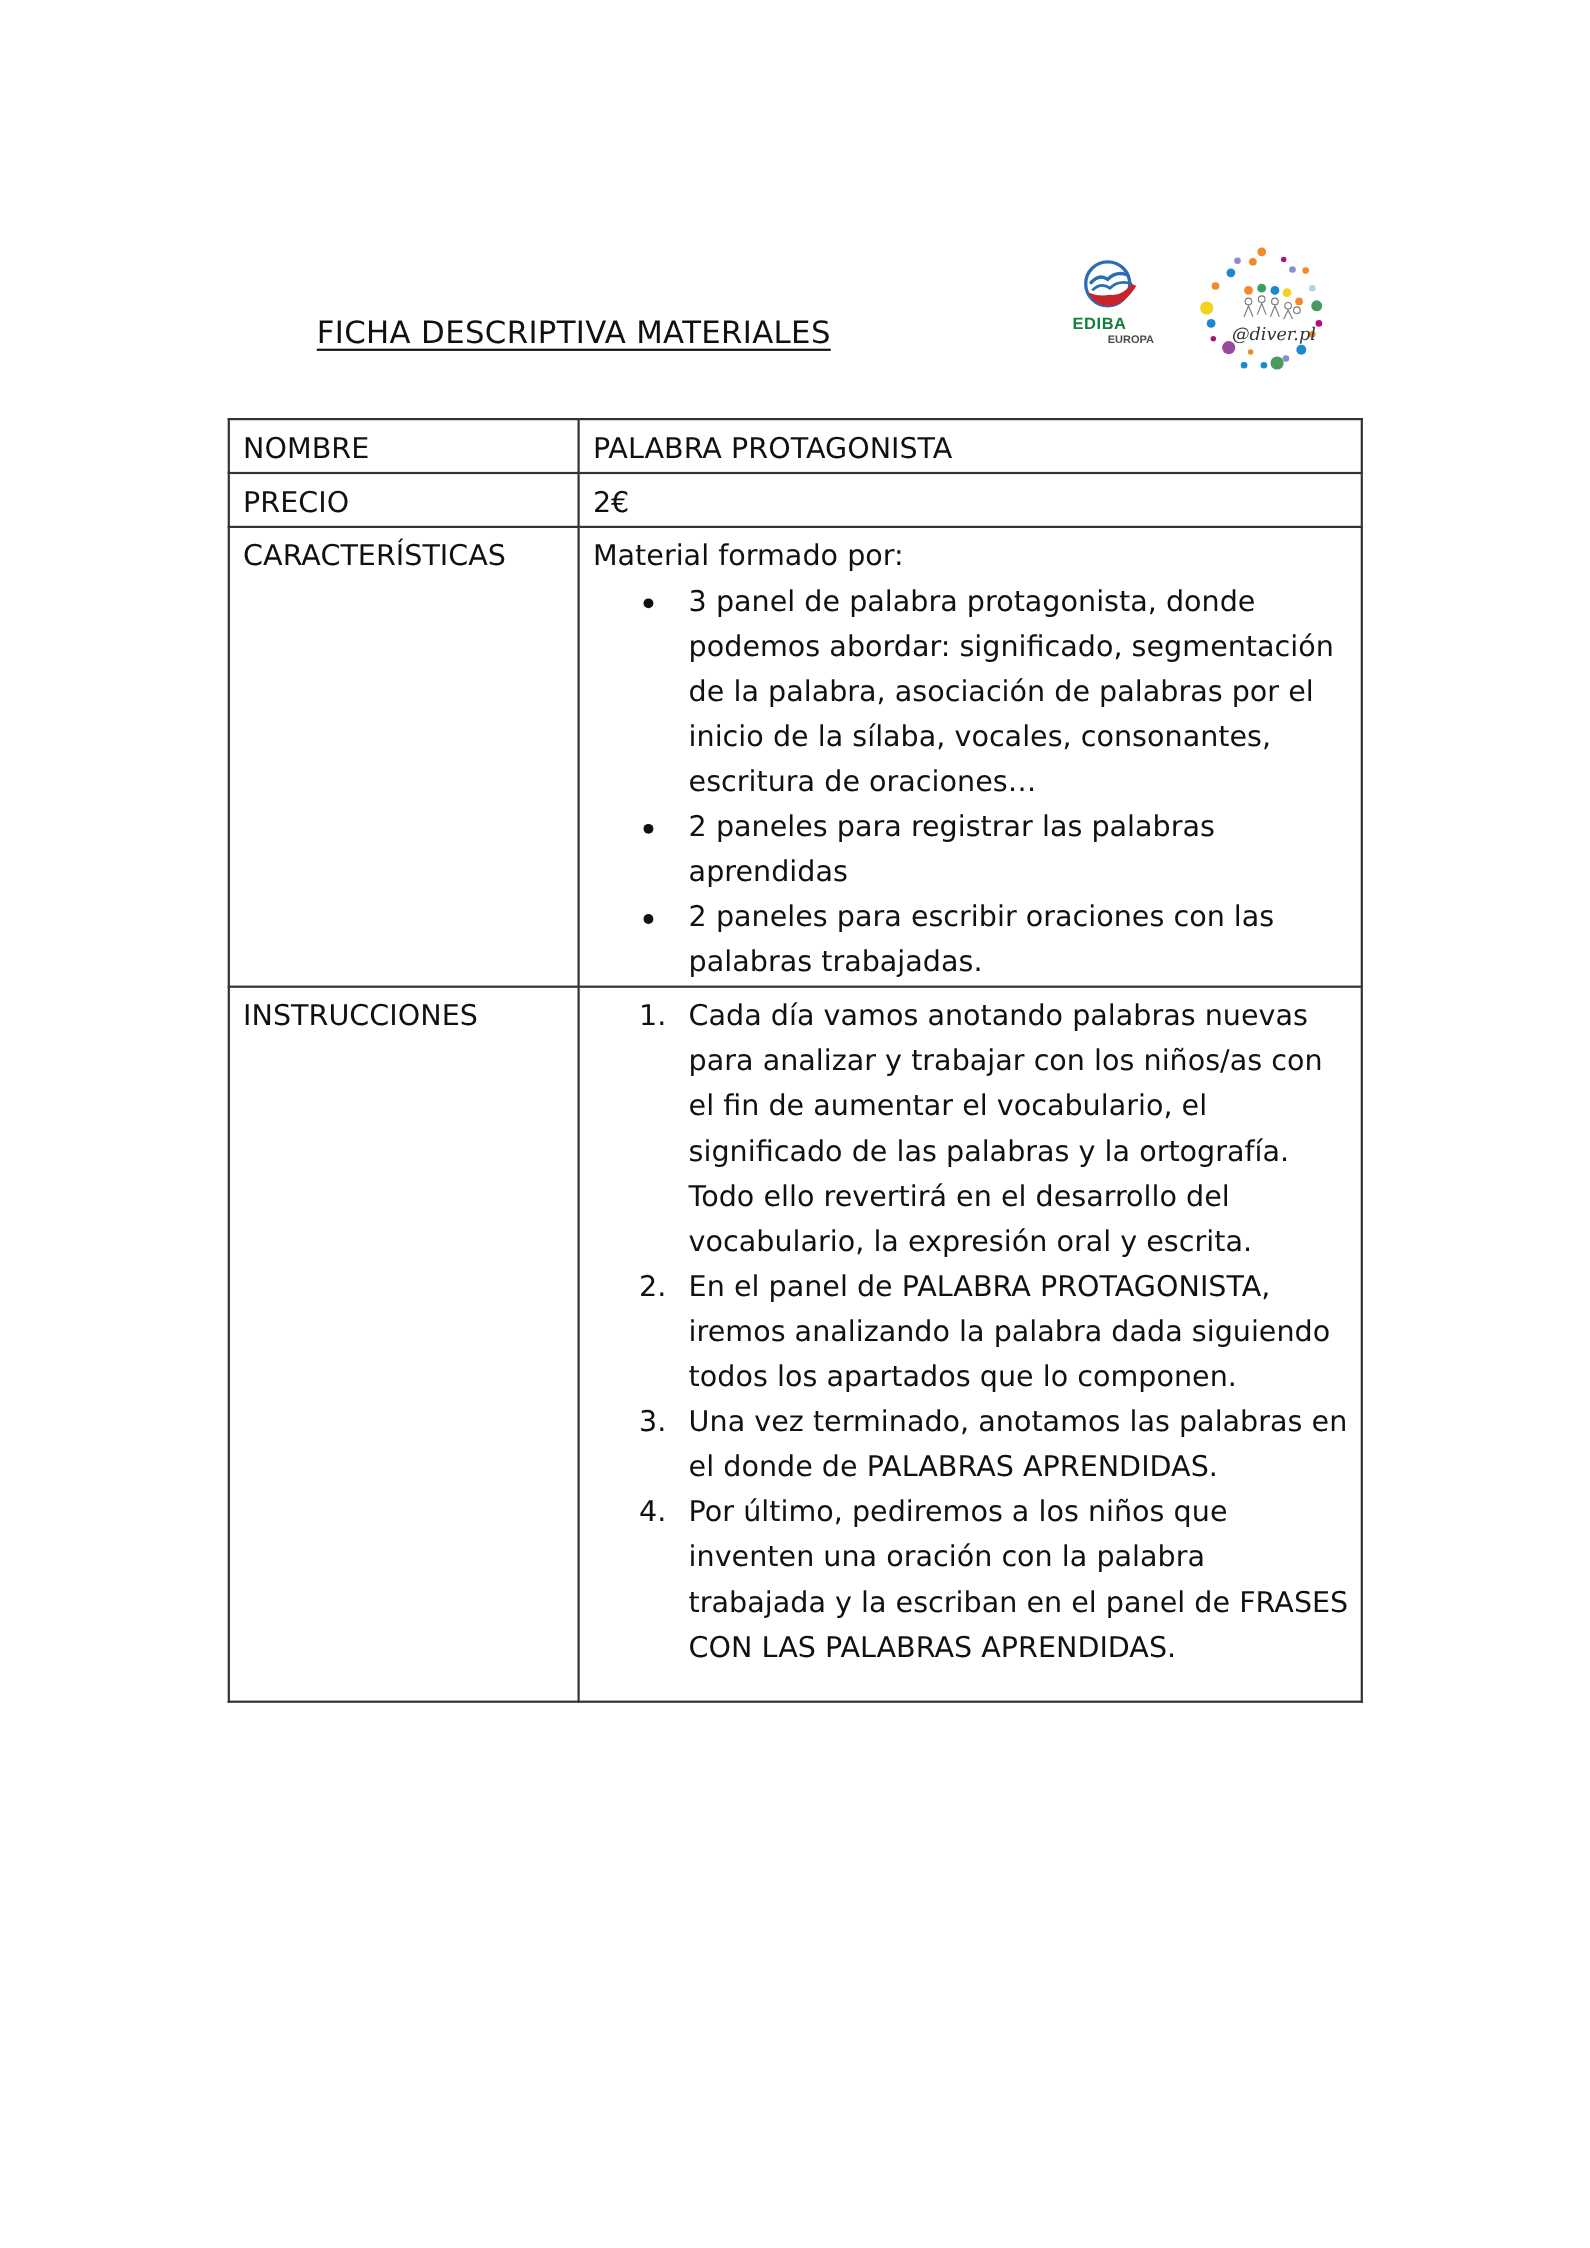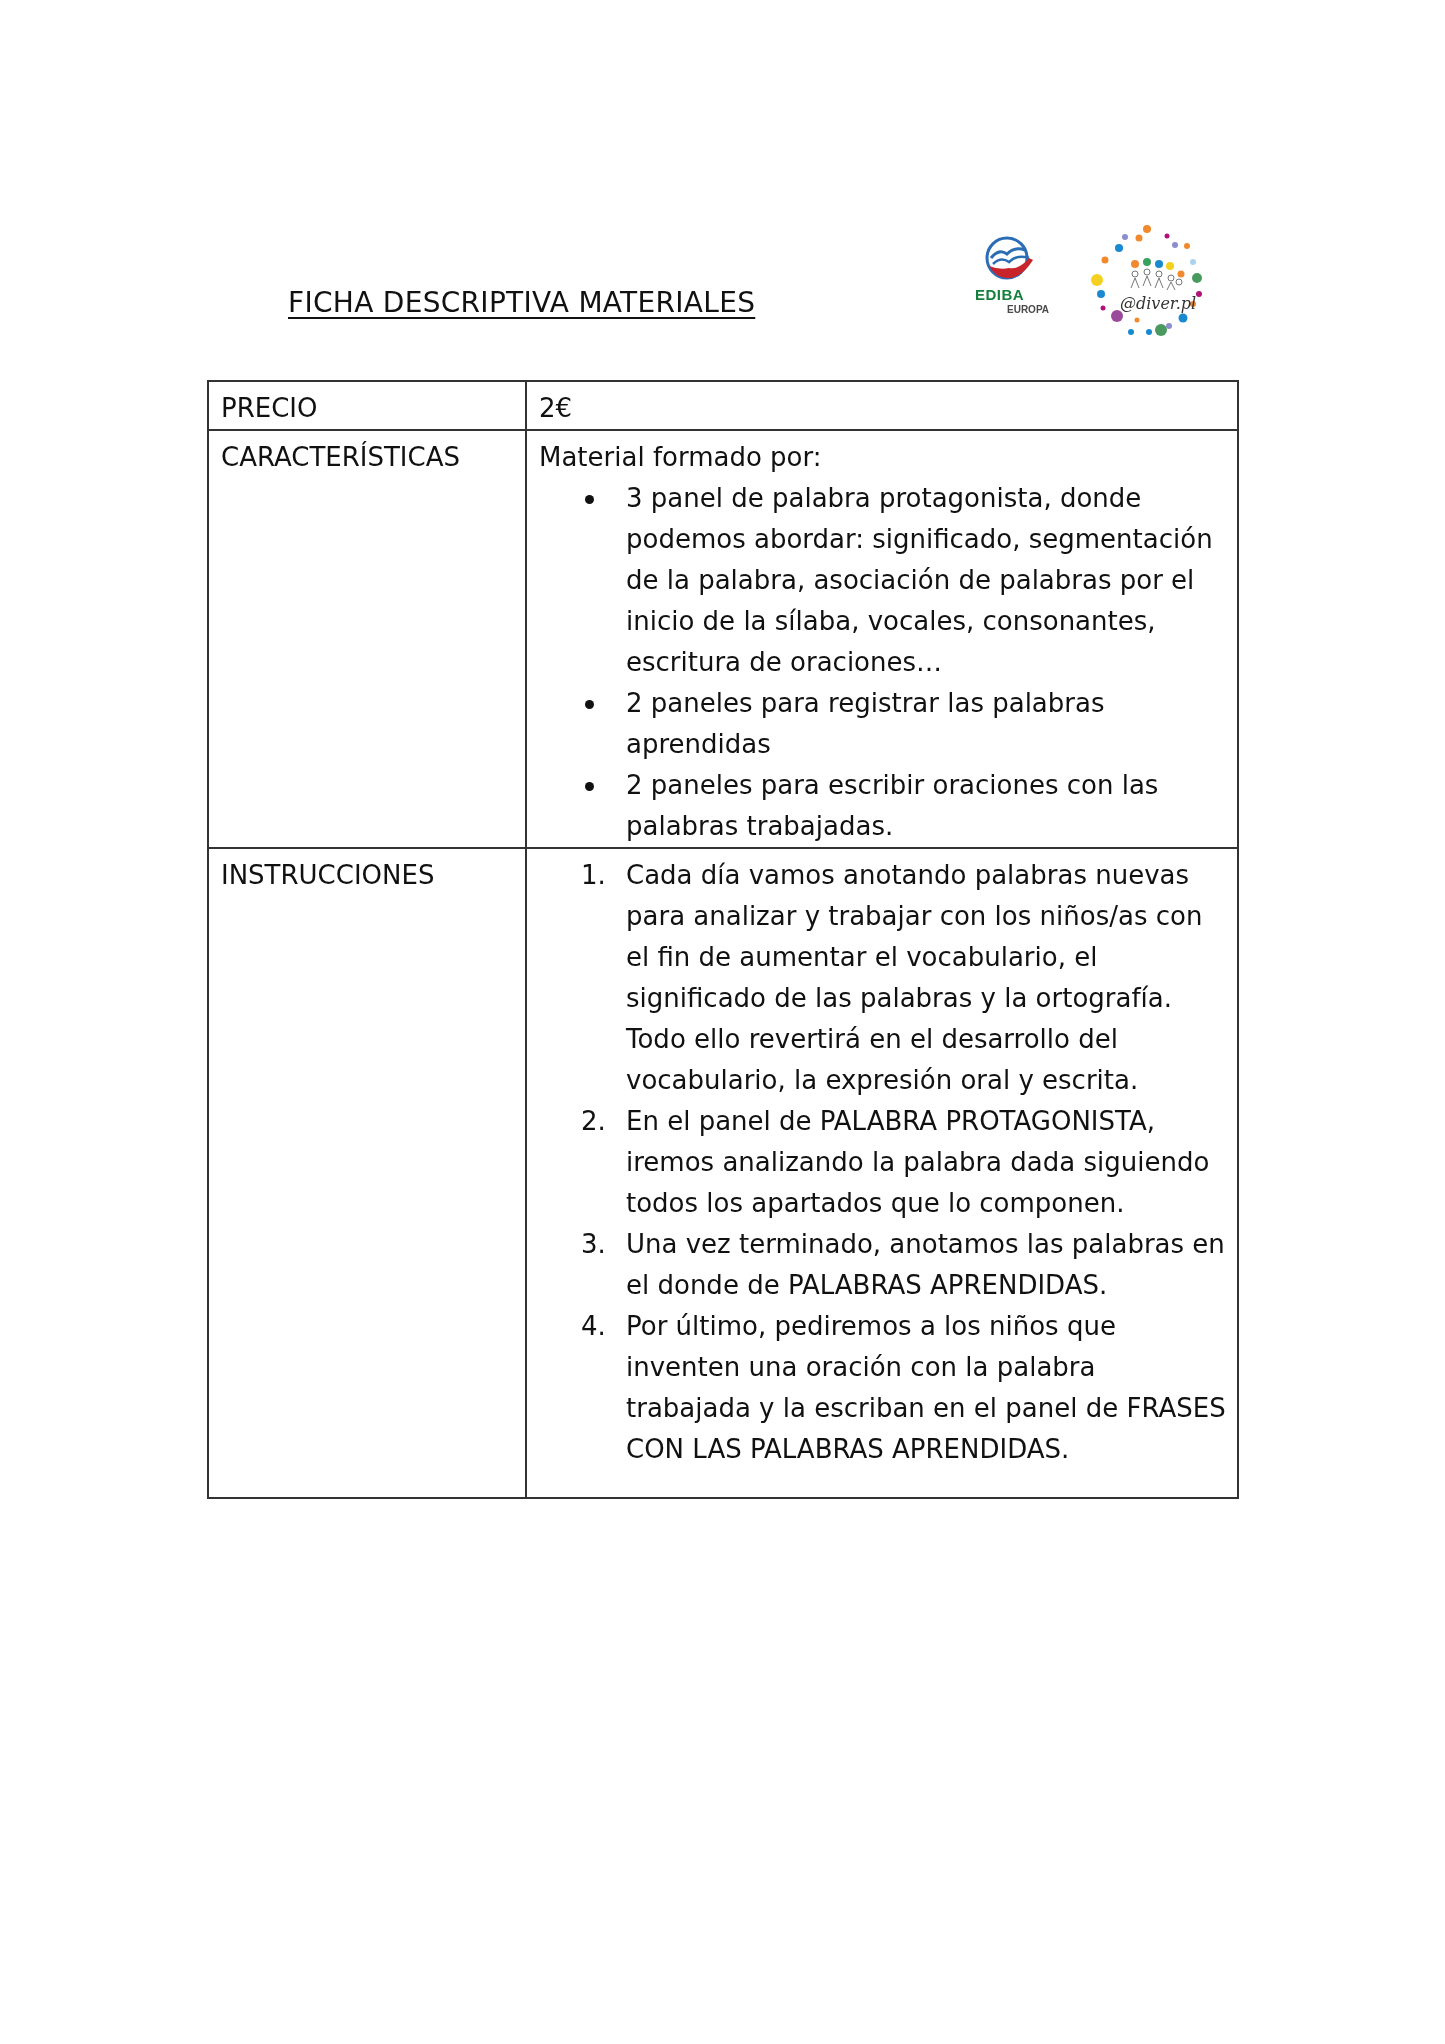--- a/index.html
+++ b/index.html
@@ -98,20 +98,24 @@
         <circle cx="96" cy="56" r="3"></circle>
         <circle cx="104" cy="60" r="3"></circle>
       <path d="M56 66 L60 56 L64 66 M68 64 L72 54 L76 64 M80 66 L84 56 L88 66 M92 68 L96 60 L100 68"></path>
     </g>
   </svg>
   <div class="handle">@diver.pl</div>
 </div>
 
 <table class="ficha">
   <tbody>
+      <tr class="row-nombre">
+    <td class="label">NOMBRE</td>
+    <td>PALABRA PROTAGONISTA</td>
+  </tr>
   <tr class="row-precio">
     <td class="label">PRECIO</td>
     <td>2€</td>
   </tr>
   <tr class="row-carac">
     <td class="label">CARACTERÍSTICAS</td>
     <td>
       <span class="cell-text">Material formado por:</span>
       <ul class="bul">
         <li>3 panel de palabra protagonista, donde podemos abordar: significado, segmentación de la palabra, asociación de palabras por el inicio de la sílaba, vocales, consonantes, escritura de oraciones…</li>

